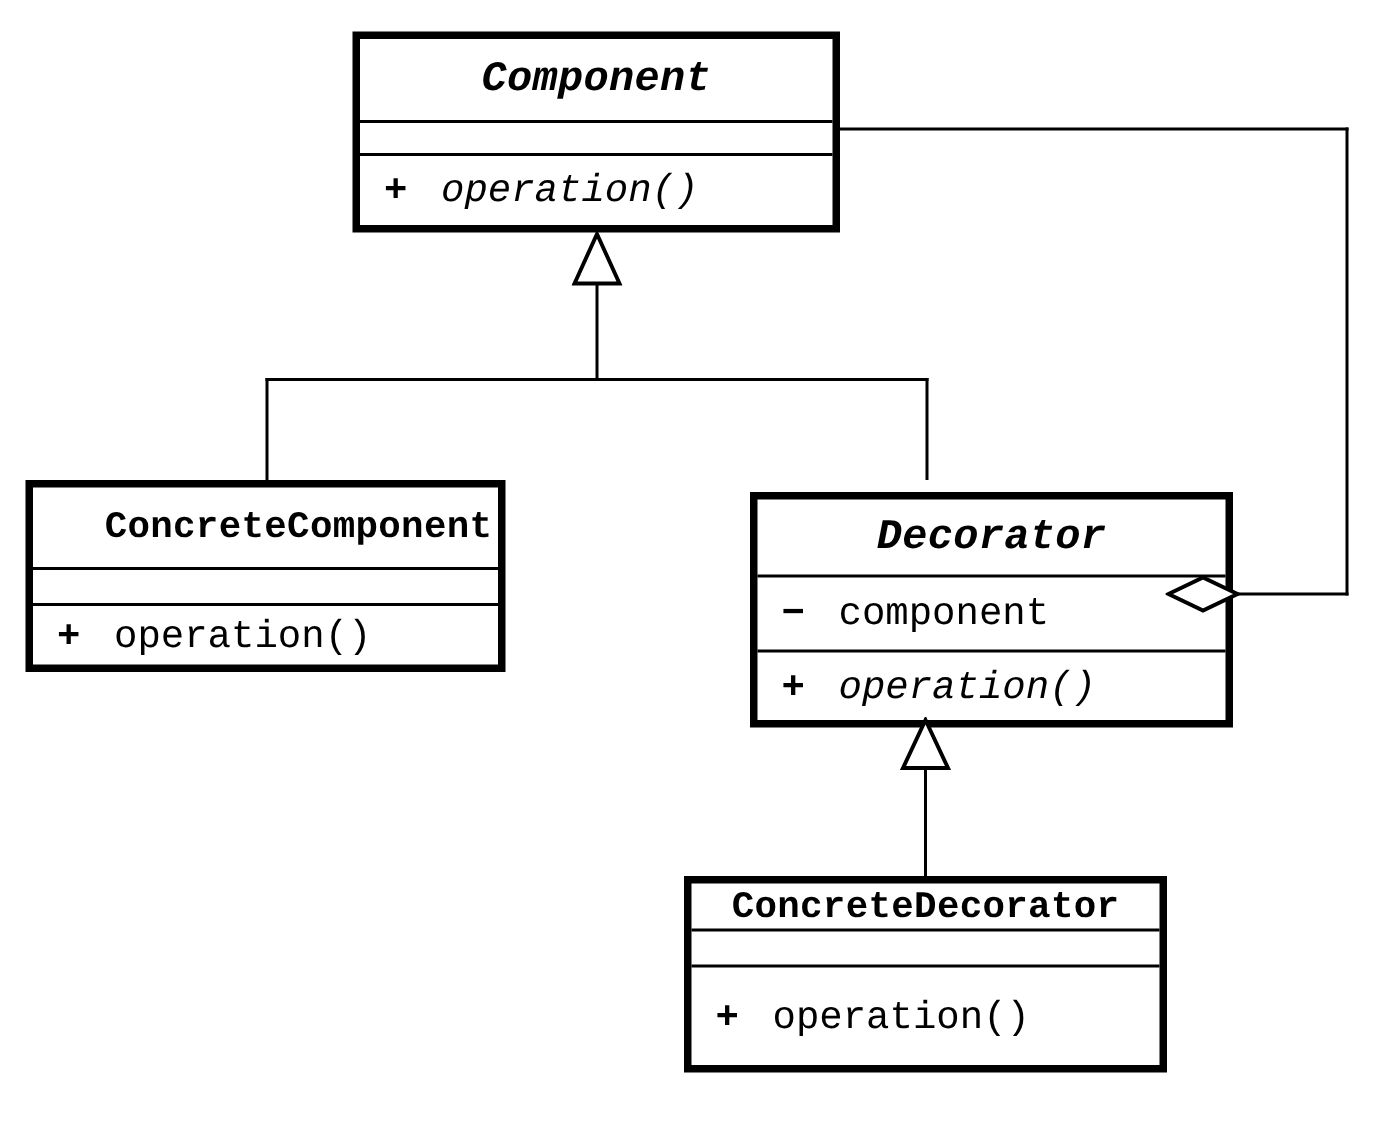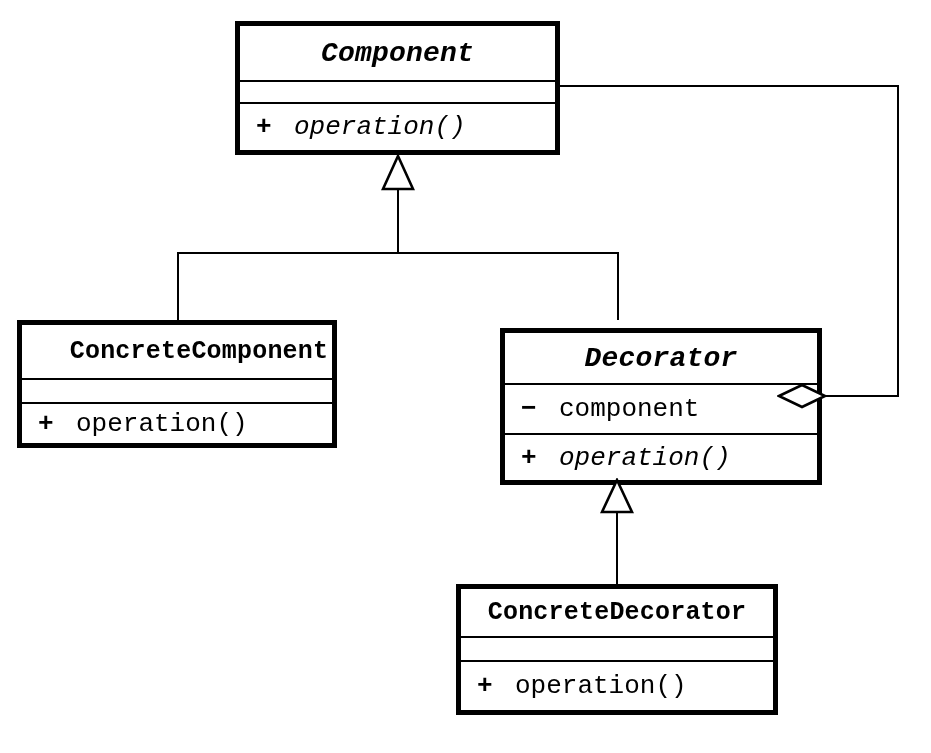--- a/index.html
+++ b/index.html
@@ -74,21 +74,21 @@
   #box-concrete-component .uml-title   { height: 53px; padding-left: 44px; }
   #box-concrete-component .c-attrs     { height: 24px; }
   #box-concrete-component .c-methods   { flex: 1 1 auto; }
 
   #box-decorator          { left: 456px; top: 328px; width: 322px; height: 157px; margin-left: 44px; }
   #box-decorator .uml-title            { height: 50px; }
   #box-decorator .c-attrs              { height: 50px; }
   #box-decorator .c-methods            { flex: 1 1 auto; }
 
   #box-concrete-decorator { left: 456px; top: 584px; width: 322px; height: 131px; }
-  #box-concrete-decorator .uml-title   { height: 47px; }
+  #box-concrete-decorator .uml-title   { height: 30px; }
   #box-concrete-decorator .c-attrs     { height: 24px; }
   #box-concrete-decorator .c-methods   { flex: 1 1 auto; }
 
   
   .line {
     position: absolute;
     background: #000000;
   }
   #line-inherit-stem-a   { left: 397px; top: 189px; width: 2px;   height: 64px; }
   #line-inherit-horiz    { left: 177px; top: 252px; width: 442px; height: 2px;  }

